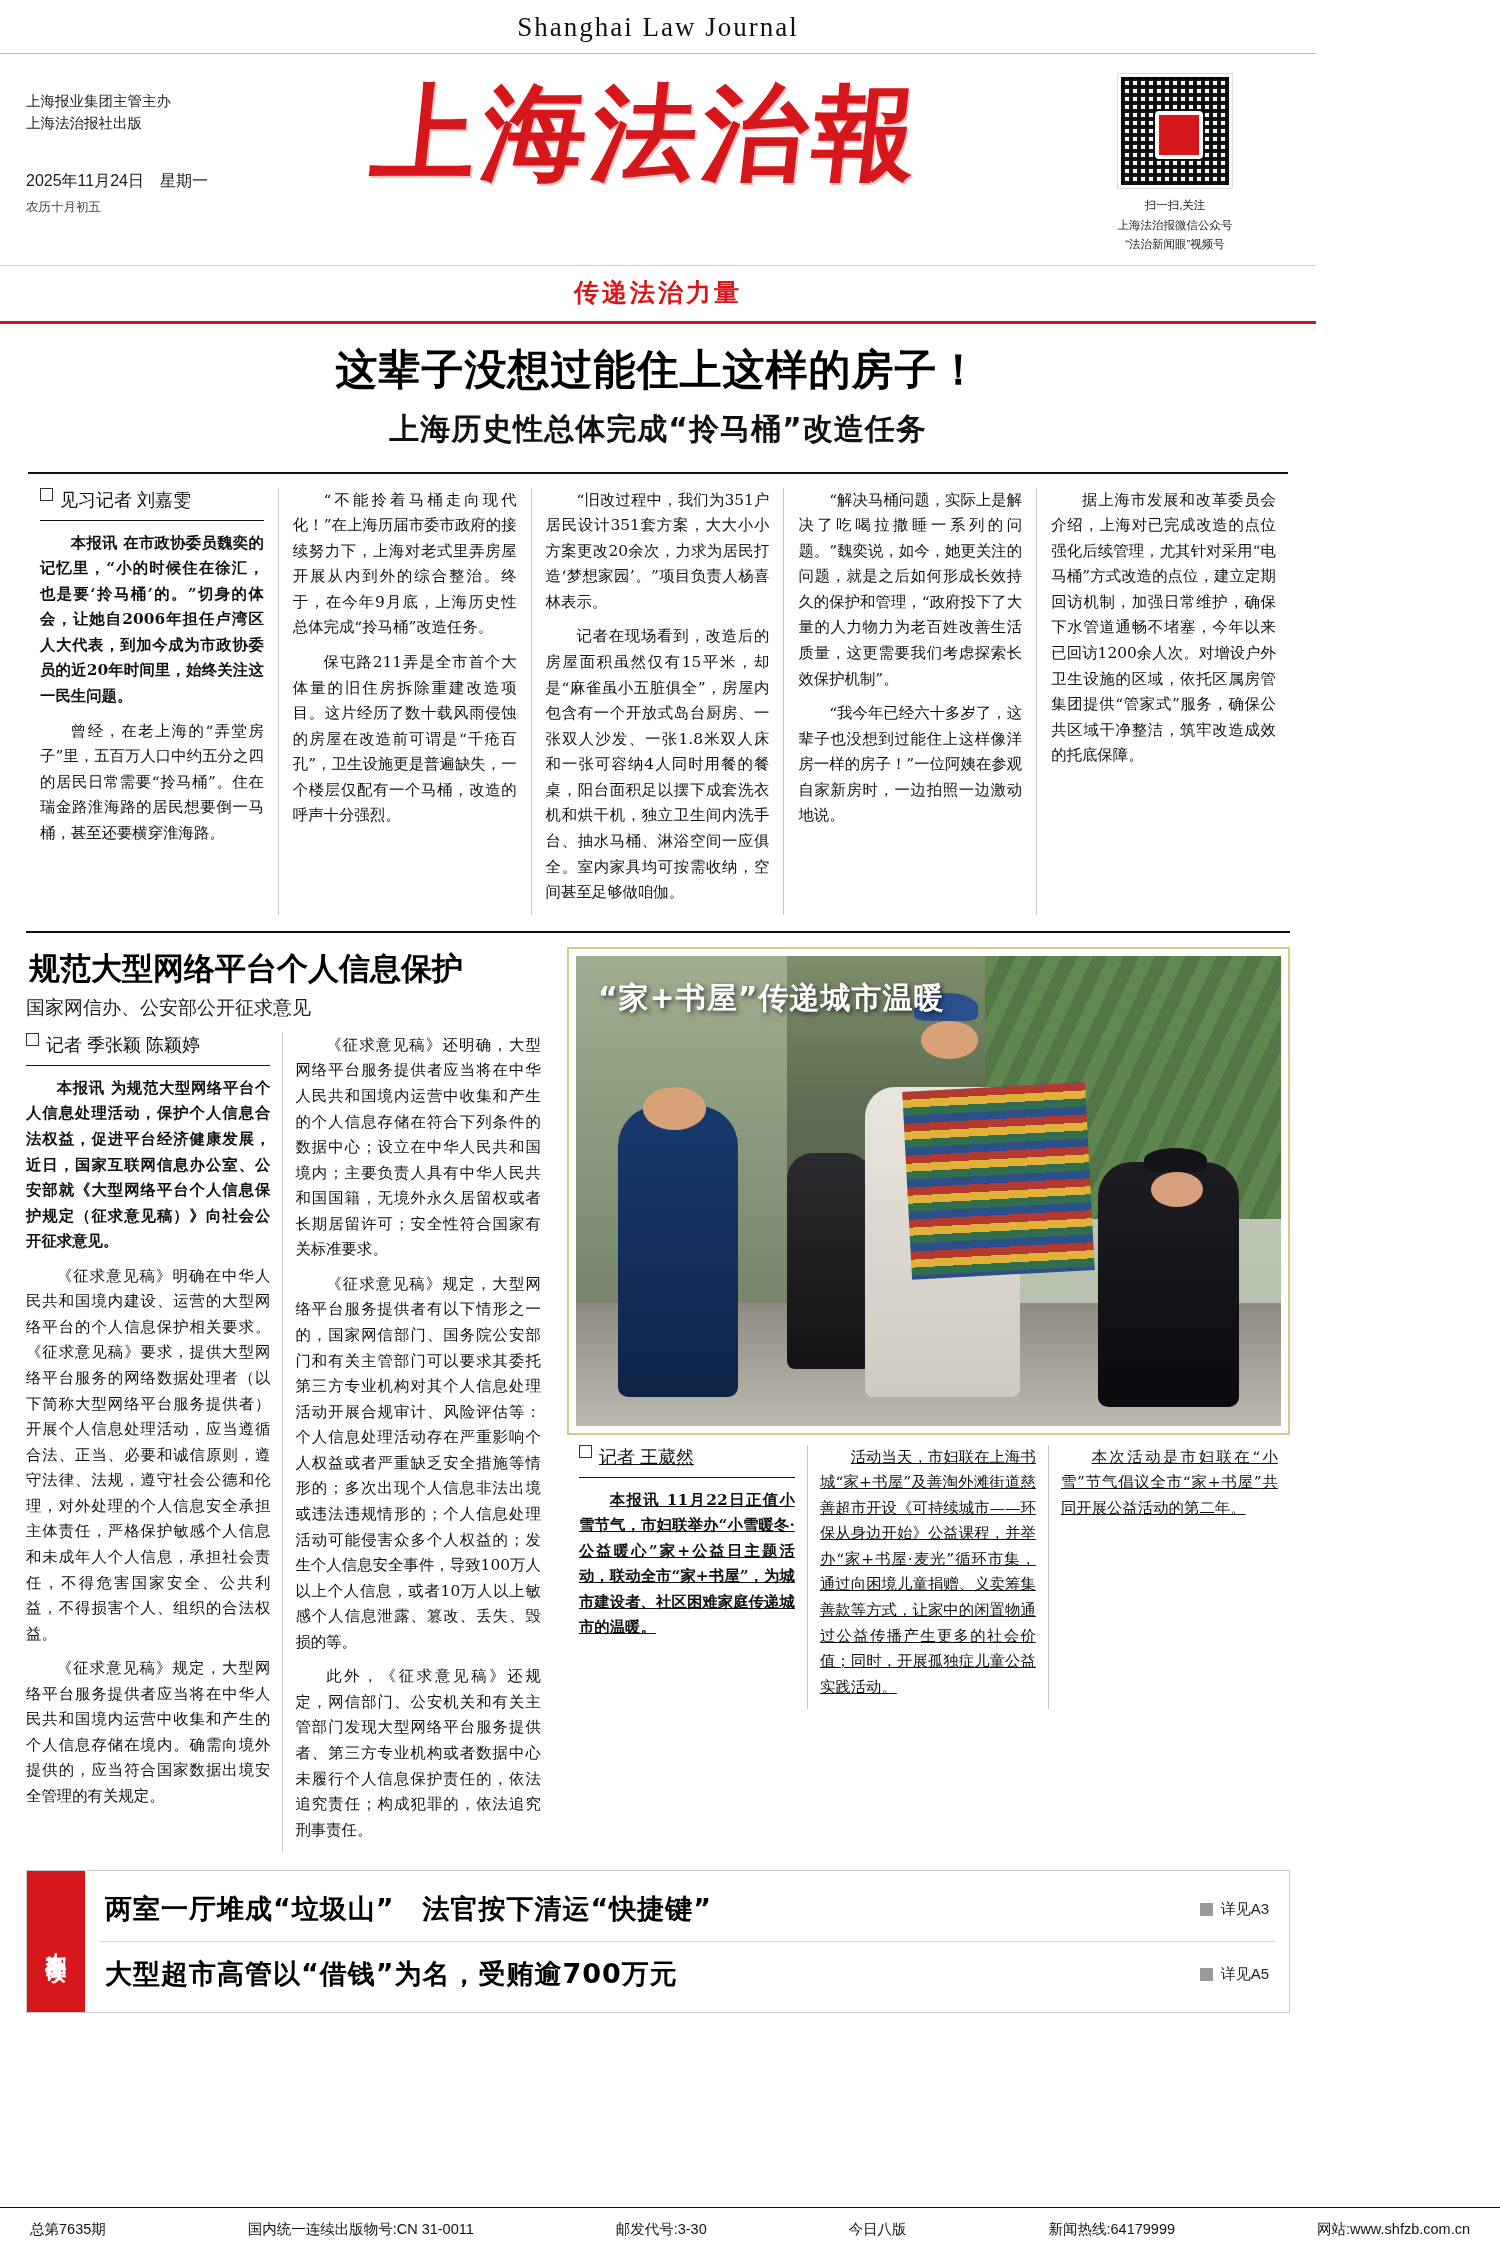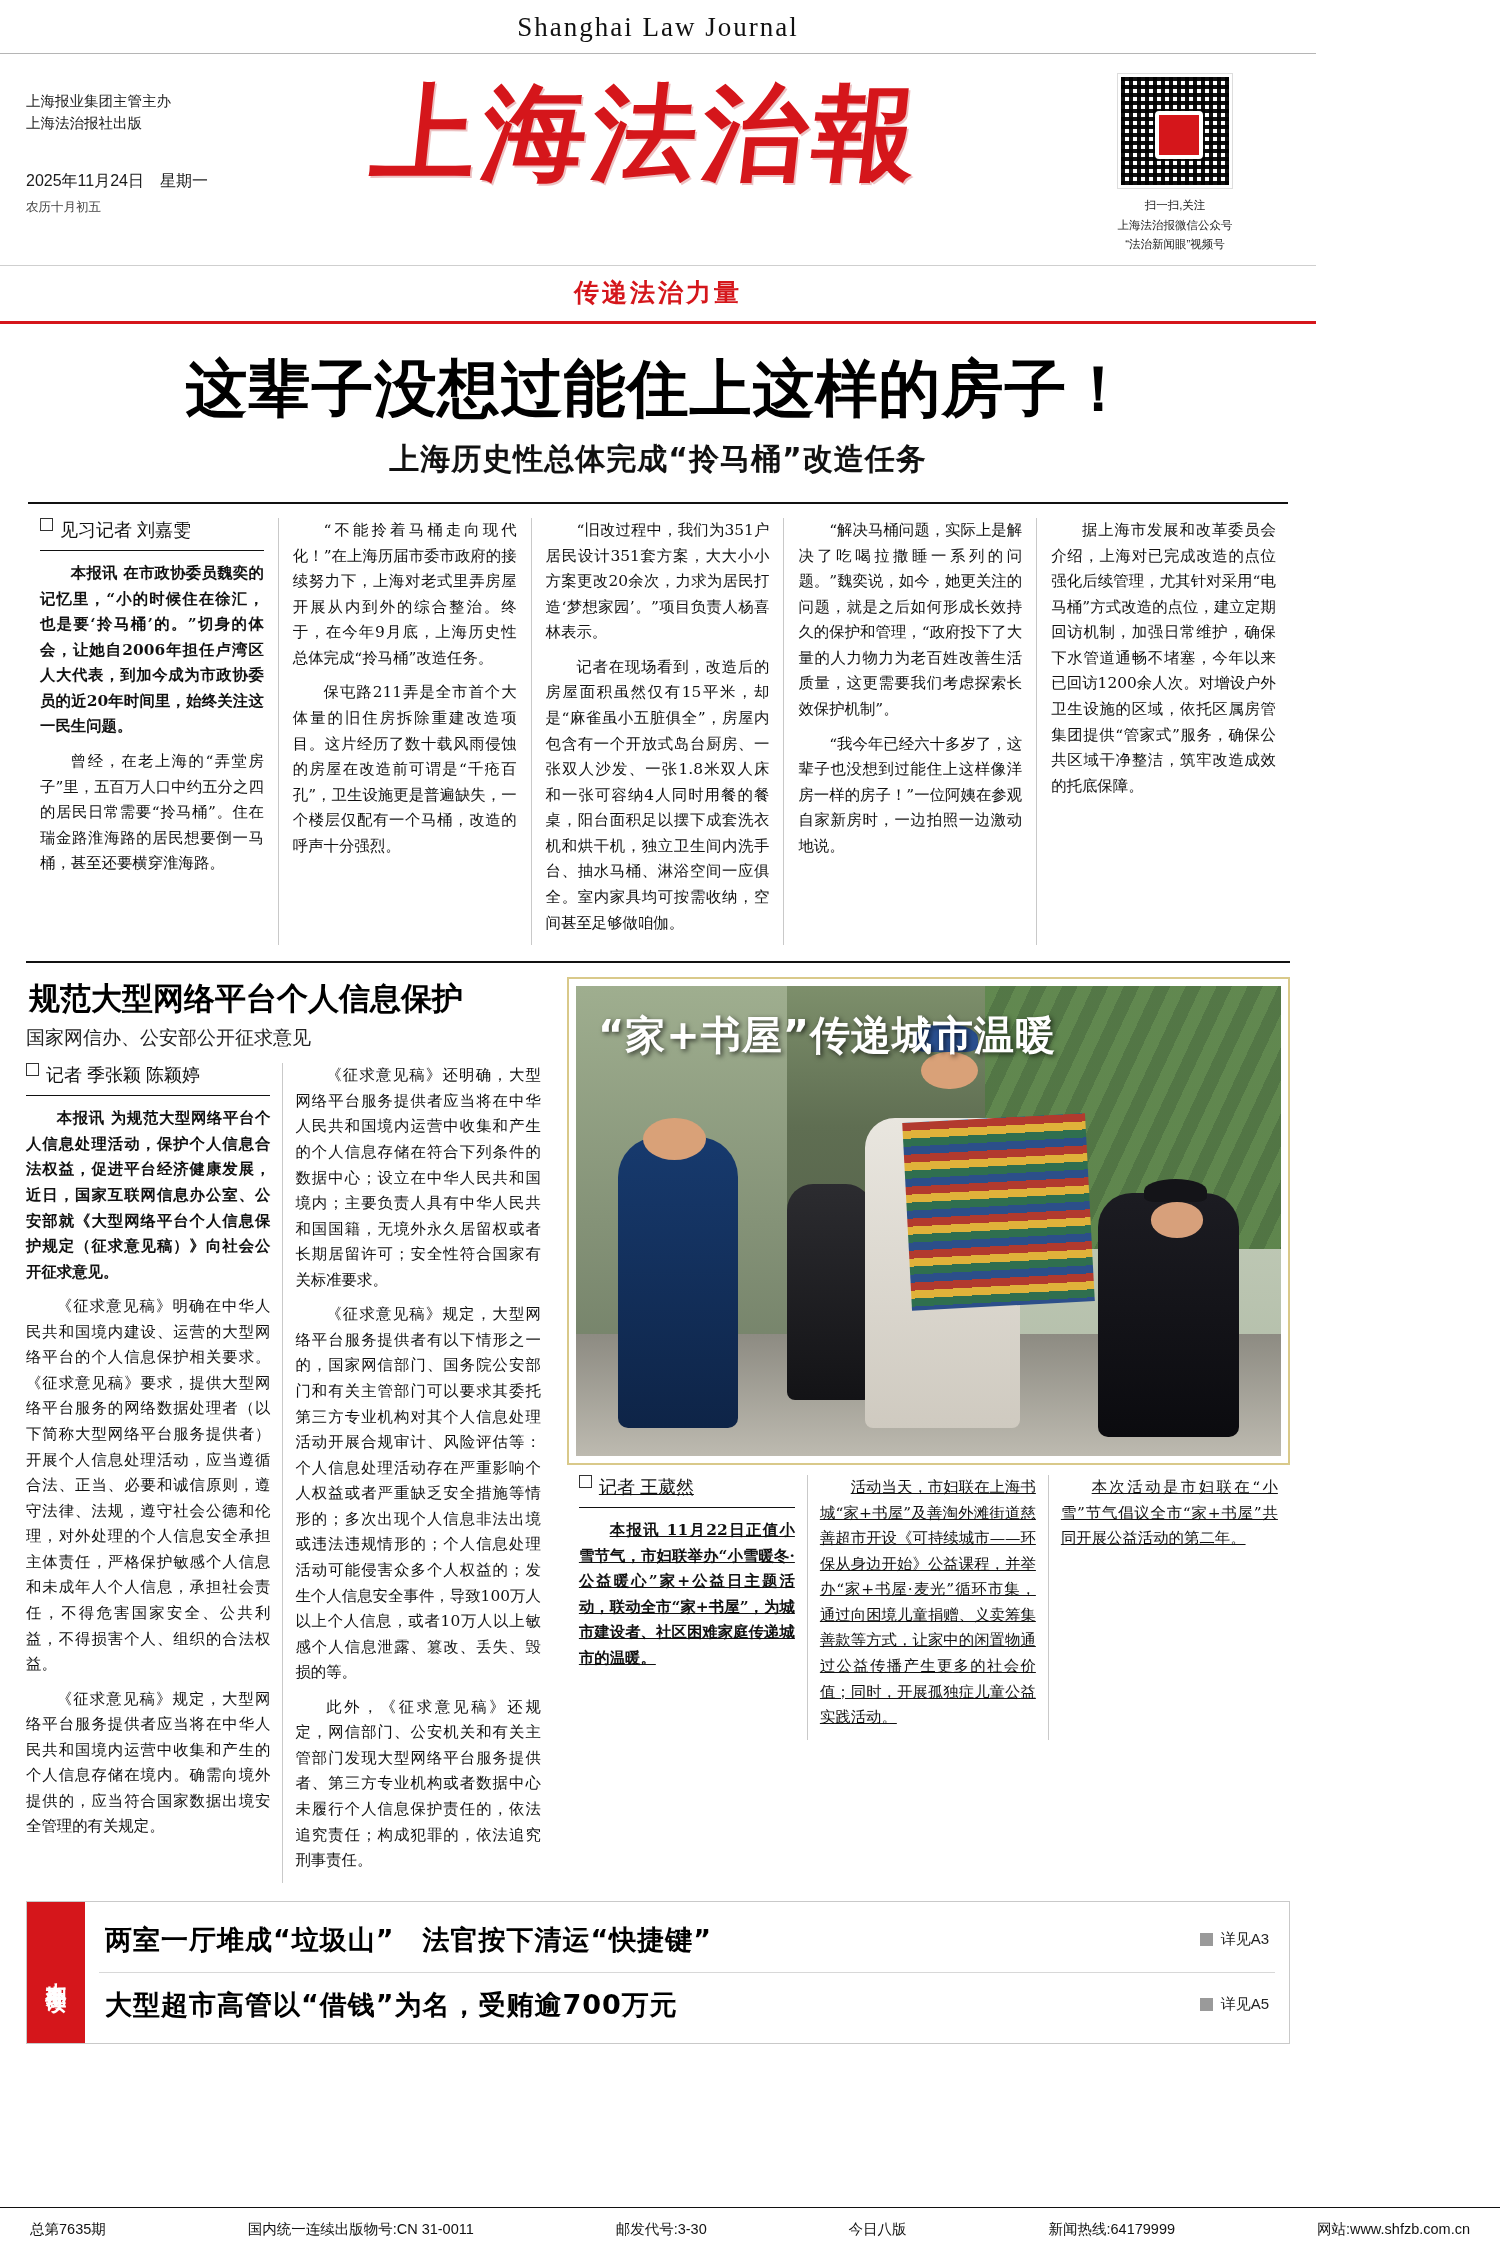--- a/index.html
+++ b/index.html
@@ -23,21 +23,21 @@
      repeating-linear-gradient(0deg,#111 0 4px,#fff 4px 8px);
      background-blend-mode:multiply;border:3px solid #fff;outline:1px solid #ddd;position:relative;}
   .qr:after{content:"";position:absolute;left:34px;top:34px;width:40px;height:40px;background:#d5161b;border:4px solid #fff;border-radius:4px;}
   .mh-right .qrcap{font-family:"Liberation Sans",sans-serif;font-size:11.5px;line-height:1.7;color:#222;margin-top:8px;}
 
   .band{margin-top:10px;border-top:1px solid #cfcfcf;border-bottom:3px solid #d5161b;}
   .band-inner{text-align:center;padding:10px 0 12px;font-family:"DejaVu Sans",sans-serif;font-weight:bold;font-size:25px;color:#d5161b;letter-spacing:3px;}
 
   
   .lead{padding:22px 28px 0;}
-  .lead h1{margin:8px;text-align:center;font-family:"DejaVu Sans",sans-serif;font-weight:bold;font-size:62px;letter-spacing:1px;color:#000;line-height:1.12;}
+  .lead h1{margin:0;text-align:center;font-family:"DejaVu Sans",sans-serif;font-weight:bold;font-size:42px;letter-spacing:1px;color:#000;line-height:1.12;}
   .lead h2{margin:16px 0 0;text-align:center;font-family:"DejaVu Sans",sans-serif;font-weight:bold;font-size:30px;color:#111;letter-spacing:1px;}
   .lead-rule{height:2px;background:#111;margin:22px 28px 0;}
 
   
   .cols5{display:flex;padding:14px 26px 0;gap:0;}
   .col{width:20%;box-sizing:border-box;padding:0 14px;border-right:1px solid #c9c9c9;}
   .col:last-child{border-right:none;}
   .byline{font-family:"Liberation Sans",sans-serif;font-size:18px;color:#111;display:flex;gap:7px;padding-bottom:8px;}
   .byline .sq{width:11px;height:11px;border:1.4px solid #333;display:inline-block;}
   .byline-rule{border-bottom:1px solid #111;margin-bottom:10px;}
@@ -69,21 +69,21 @@
   .f1{left:6%;bottom:6%;width:17%;height:62%;background:linear-gradient(180deg,#173a6e,#0e2447);border-radius:40px 40px 10px 10px;}
   .f1h{position:absolute;left:9.5%;top:28%;width:9%;height:9%;background:#d9a178;border-radius:50%;}
   .f2{left:30%;bottom:12%;width:12%;height:46%;background:linear-gradient(180deg,#2c2c30,#131316);border-radius:26px 26px 8px 8px;}
   .f3{left:41%;bottom:6%;width:22%;height:66%;background:linear-gradient(180deg,#e9e6df,#cfcac0);border-radius:30px 30px 8px 8px;}
   .f3h{position:absolute;left:49%;top:14%;width:8%;height:8%;background:#d9a178;border-radius:50%;}
   .hat{position:absolute;left:48%;top:8%;width:9%;height:6%;background:#2a4f8f;border-radius:50% 50% 20% 20%;}
   .blanket{position:absolute;left:47%;top:28%;width:26%;height:40%;background:repeating-linear-gradient(180deg,#b23a2e 0 8px,#e0b23a 8px 16px,#2f6f4f 16px 24px,#2c4f8a 24px 32px);transform:rotate(-3deg);}
   .f4{right:6%;bottom:4%;width:20%;height:52%;background:linear-gradient(180deg,#1c1c22,#0b0b0f);border-radius:34px 34px 10px 10px;}
   .f4h{position:absolute;right:11%;top:46%;width:7.5%;height:7.5%;background:#d7a07b;border-radius:50%;}
   .f4cap{position:absolute;right:10.5%;top:41%;width:9%;height:5%;background:#141418;border-radius:50% 50% 20% 20%;}
-  .photo-title{position:absolute;left:22px;top:22px;font-family:"DejaVu Sans",sans-serif;font-weight:bold;font-size:40px;color:#fff;
+  .photo-title{position:absolute;left:22px;top:22px;font-family:"DejaVu Sans",sans-serif;font-weight:bold;font-size:30px;color:#fff;
      text-shadow:2px 2px 5px rgba(0,0,0,.65);letter-spacing:1px;}
 
   .cap-cols{display:flex;margin-top:10px;}
   .cap-col{width:33.33%;box-sizing:border-box;padding:0 12px;border-right:1px solid #c9c9c9;text-decoration:underline;}
   .cap-col:last-child{border-right:none;}
 
   
   .guide{margin:18px 26px 0;display:flex;border:1px solid #c9c9c9;}
   .guide-tab{width:58px;background:#d5161b;color:#fff;font-family:"DejaVu Sans",sans-serif;font-weight:bold;font-size:21px;
      display:flex;align-items:center;justify-content:center;text-align:center;letter-spacing:3px;writing-mode:vertical-rl;padding:14px 0;}

